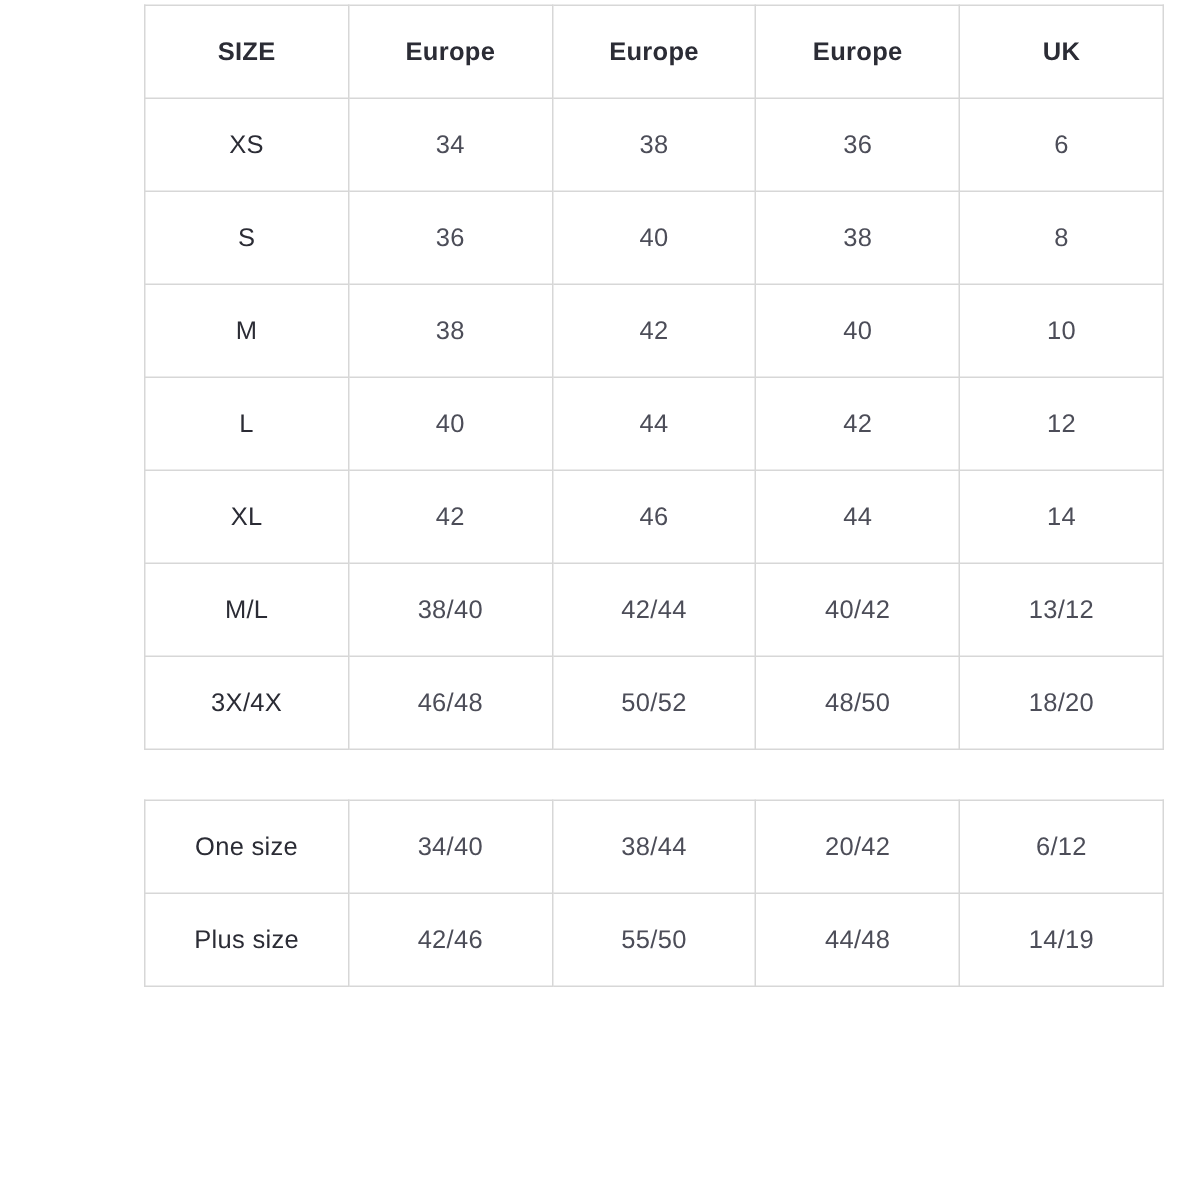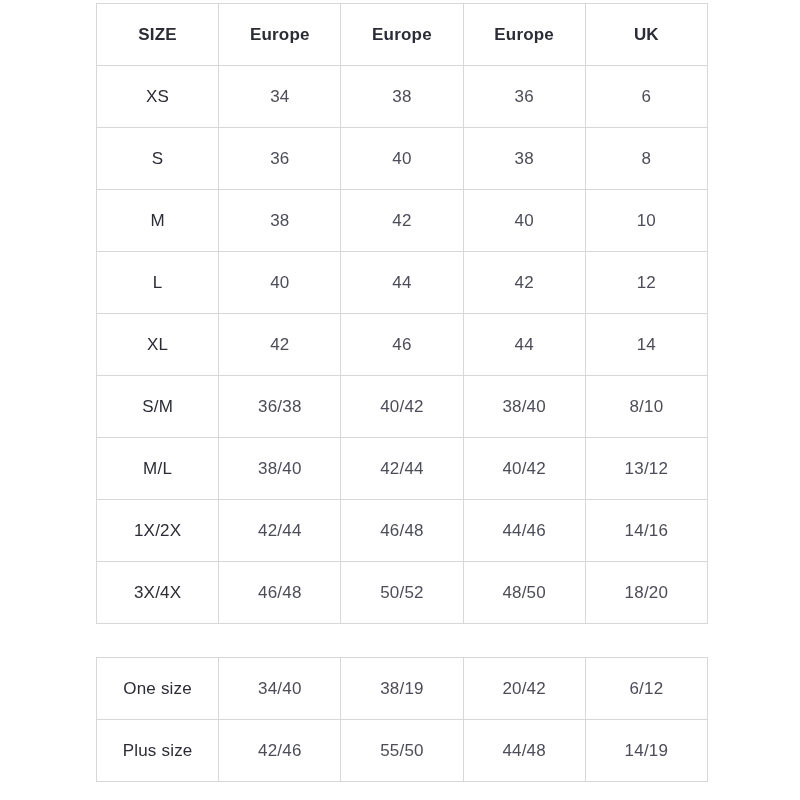--- a/index.html
+++ b/index.html
@@ -19,21 +19,21 @@
     position: relative;
     width: 800px;
     height: 800px;
     background: var(--bg);
     overflow: hidden;
   }
   .tables-wrap {
     position: absolute;
     left: 96px;
     top: 3px;
-    width: 612px;
+    width: 680px;
   }
   table.size-table {
     width: 100%;
     border-collapse: collapse;
     table-layout: fixed;
     background: var(--bg);
   }
   table.size-table td, table.size-table th {
     border: 1px solid var(--border);
     height: 62px;
@@ -101,58 +101,44 @@
           <td>12</td>
         </tr>
         <tr>
           <td class="row-label">XL</td>
           <td>42</td>
           <td>46</td>
           <td>44</td>
           <td>14</td>
         </tr>
         <tr>
-          <td class="row-label">S/M</td>
-          <td>36/38</td>
-          <td>40/42</td>
-          <td>38/40</td>
-          <td>8/10</td>
-        </tr>
-        <tr>
           <td class="row-label">M/L</td>
           <td>38/40</td>
           <td>42/44</td>
           <td>40/42</td>
           <td>13/12</td>
-        </tr>
-        <tr>
-          <td class="row-label">1X/2X</td>
-          <td>42/44</td>
-          <td>46/48</td>
-          <td>44/46</td>
-          <td>14/16</td>
         </tr>
         <tr>
           <td class="row-label">3X/4X</td>
           <td>46/48</td>
           <td>50/52</td>
           <td>48/50</td>
           <td>18/20</td>
         </tr>
       </tbody>
     </table>
 
     <div class="table-gap"></div>
 
     <table class="size-table">
       <tbody>
         <tr>
           <td class="row-label">One size</td>
           <td>34/40</td>
-          <td>38/19</td>
+          <td>38/44</td>
           <td>20/42</td>
           <td>6/12</td>
         </tr>
         <tr>
           <td class="row-label">Plus size</td>
           <td>42/46</td>
           <td>55/50</td>
           <td>44/48</td>
           <td>14/19</td>
         </tr>

